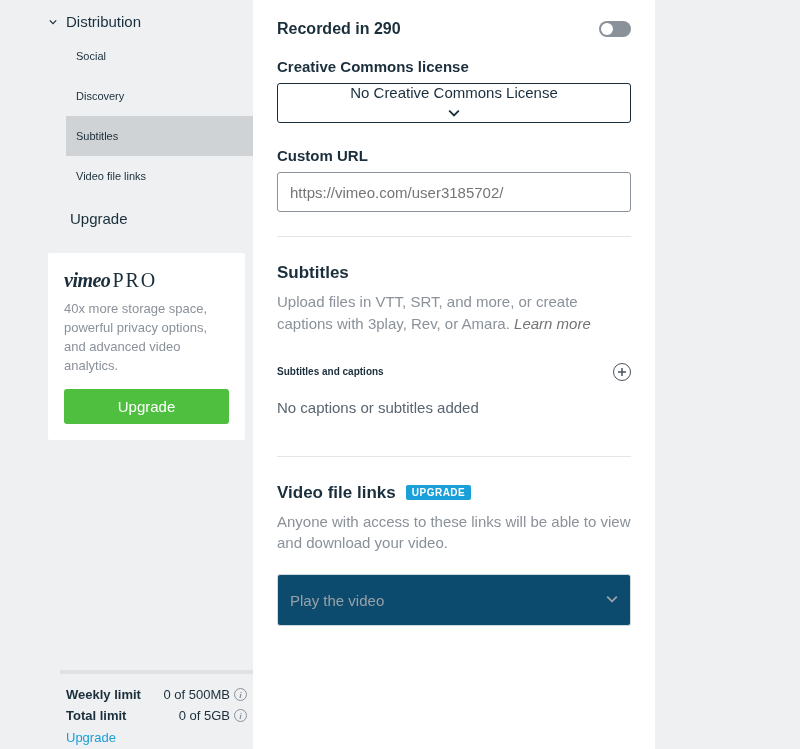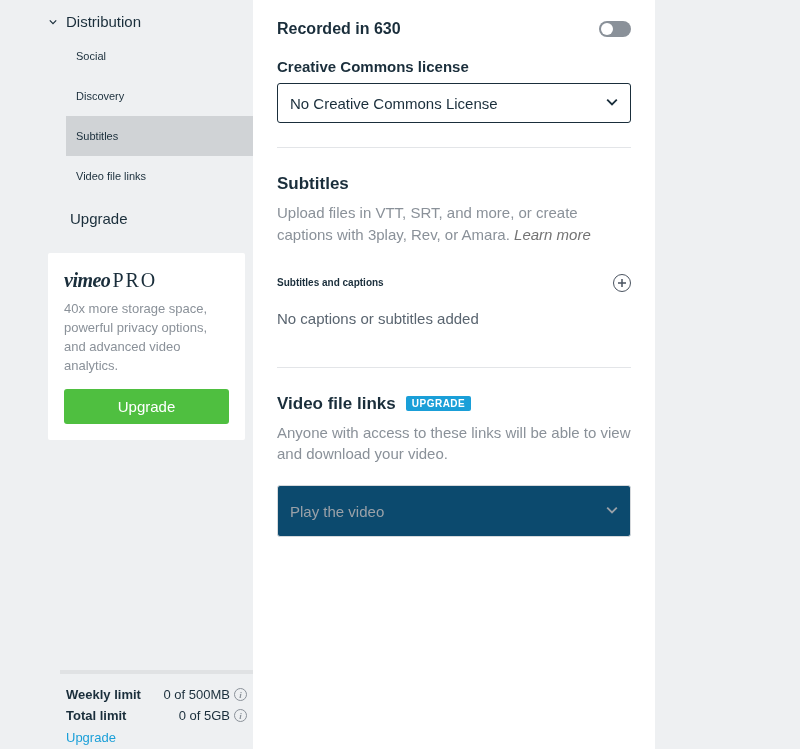--- a/index.html
+++ b/index.html
@@ -150,21 +150,21 @@
   }
   .toggle::after {
     content: ""; position: absolute; width: 12px; height: 12px; border-radius: 50%;
     background: #fff; top: 2px; left: 2px;
   }
   .field { margin-bottom: 24px; }
   .field-label { font-weight: 600; font-size: 15px; color: #1a2e3b; margin-bottom: 8px; }
   .select {
     border: 1px solid #1a2e3b; border-radius: 3px;
     height: 40px; display: flex; align-items: center; justify-content: space-between;
-    padding: 0 12px; cursor: pointer;
+    padding: 0 12px; cursor: pointer; flex-direction: column;
   }
   .select-val { color: #1a2e3b; font-size: 15px; }
   .select-chev { color: #1a2e3b; }
   .input {
     border: 1px solid #8a9199; border-radius: 3px;
     height: 40px; width: 100%; padding: 0 12px;
     font-size: 15px; color: #8a9199;
     background: #fff;
   }
   .divider { border: 0; border-top: 1px solid #e3e5e8; margin: 20px 0 0 0;}
@@ -242,36 +242,40 @@
           <span>0 of 5GB</span>
           <span class="info-icon">i</span>
         </span>
       </div>
       <div class="upgrade-link">Upgrade</div>
     </div>
   </div>
 
   <div class="main">
     <div class="row">
-      <span class="row-title">Recorded in 630</span>
+      <span class="row-title">Recorded in 290</span>
       <div class="toggle"></div>
     </div>
 
     <div class="field">
       <div class="field-label">Creative Commons license</div>
       <div class="select">
         <span class="select-val">No Creative Commons License</span>
         <span class="select-chev">
           <svg width="12" height="12" viewBox="0 0 10 10">
               <path d="M1 3 L5 7 L9 3" fill="none" stroke="#1a2e3b" stroke-width="1.5"></path>
             </svg>
         </span>
       </div>
     </div>
 
+    <div class="field">
+      <div class="field-label">Custom URL</div>
+      <input class="input" type="text" placeholder="https://vimeo.com/user3185702/" style="">
+    </div>
 
     <hr class="divider">
 
     <div class="section-title">Subtitles</div>
     <div class="section-desc">
       <span>Upload files in VTT, SRT, and more, or create captions with 3play, Rev, or Amara. </span><span class="learn-link">Learn more</span>
     </div>
 
     <div class="sub-row">
       <span class="lab">Subtitles and captions</span>

